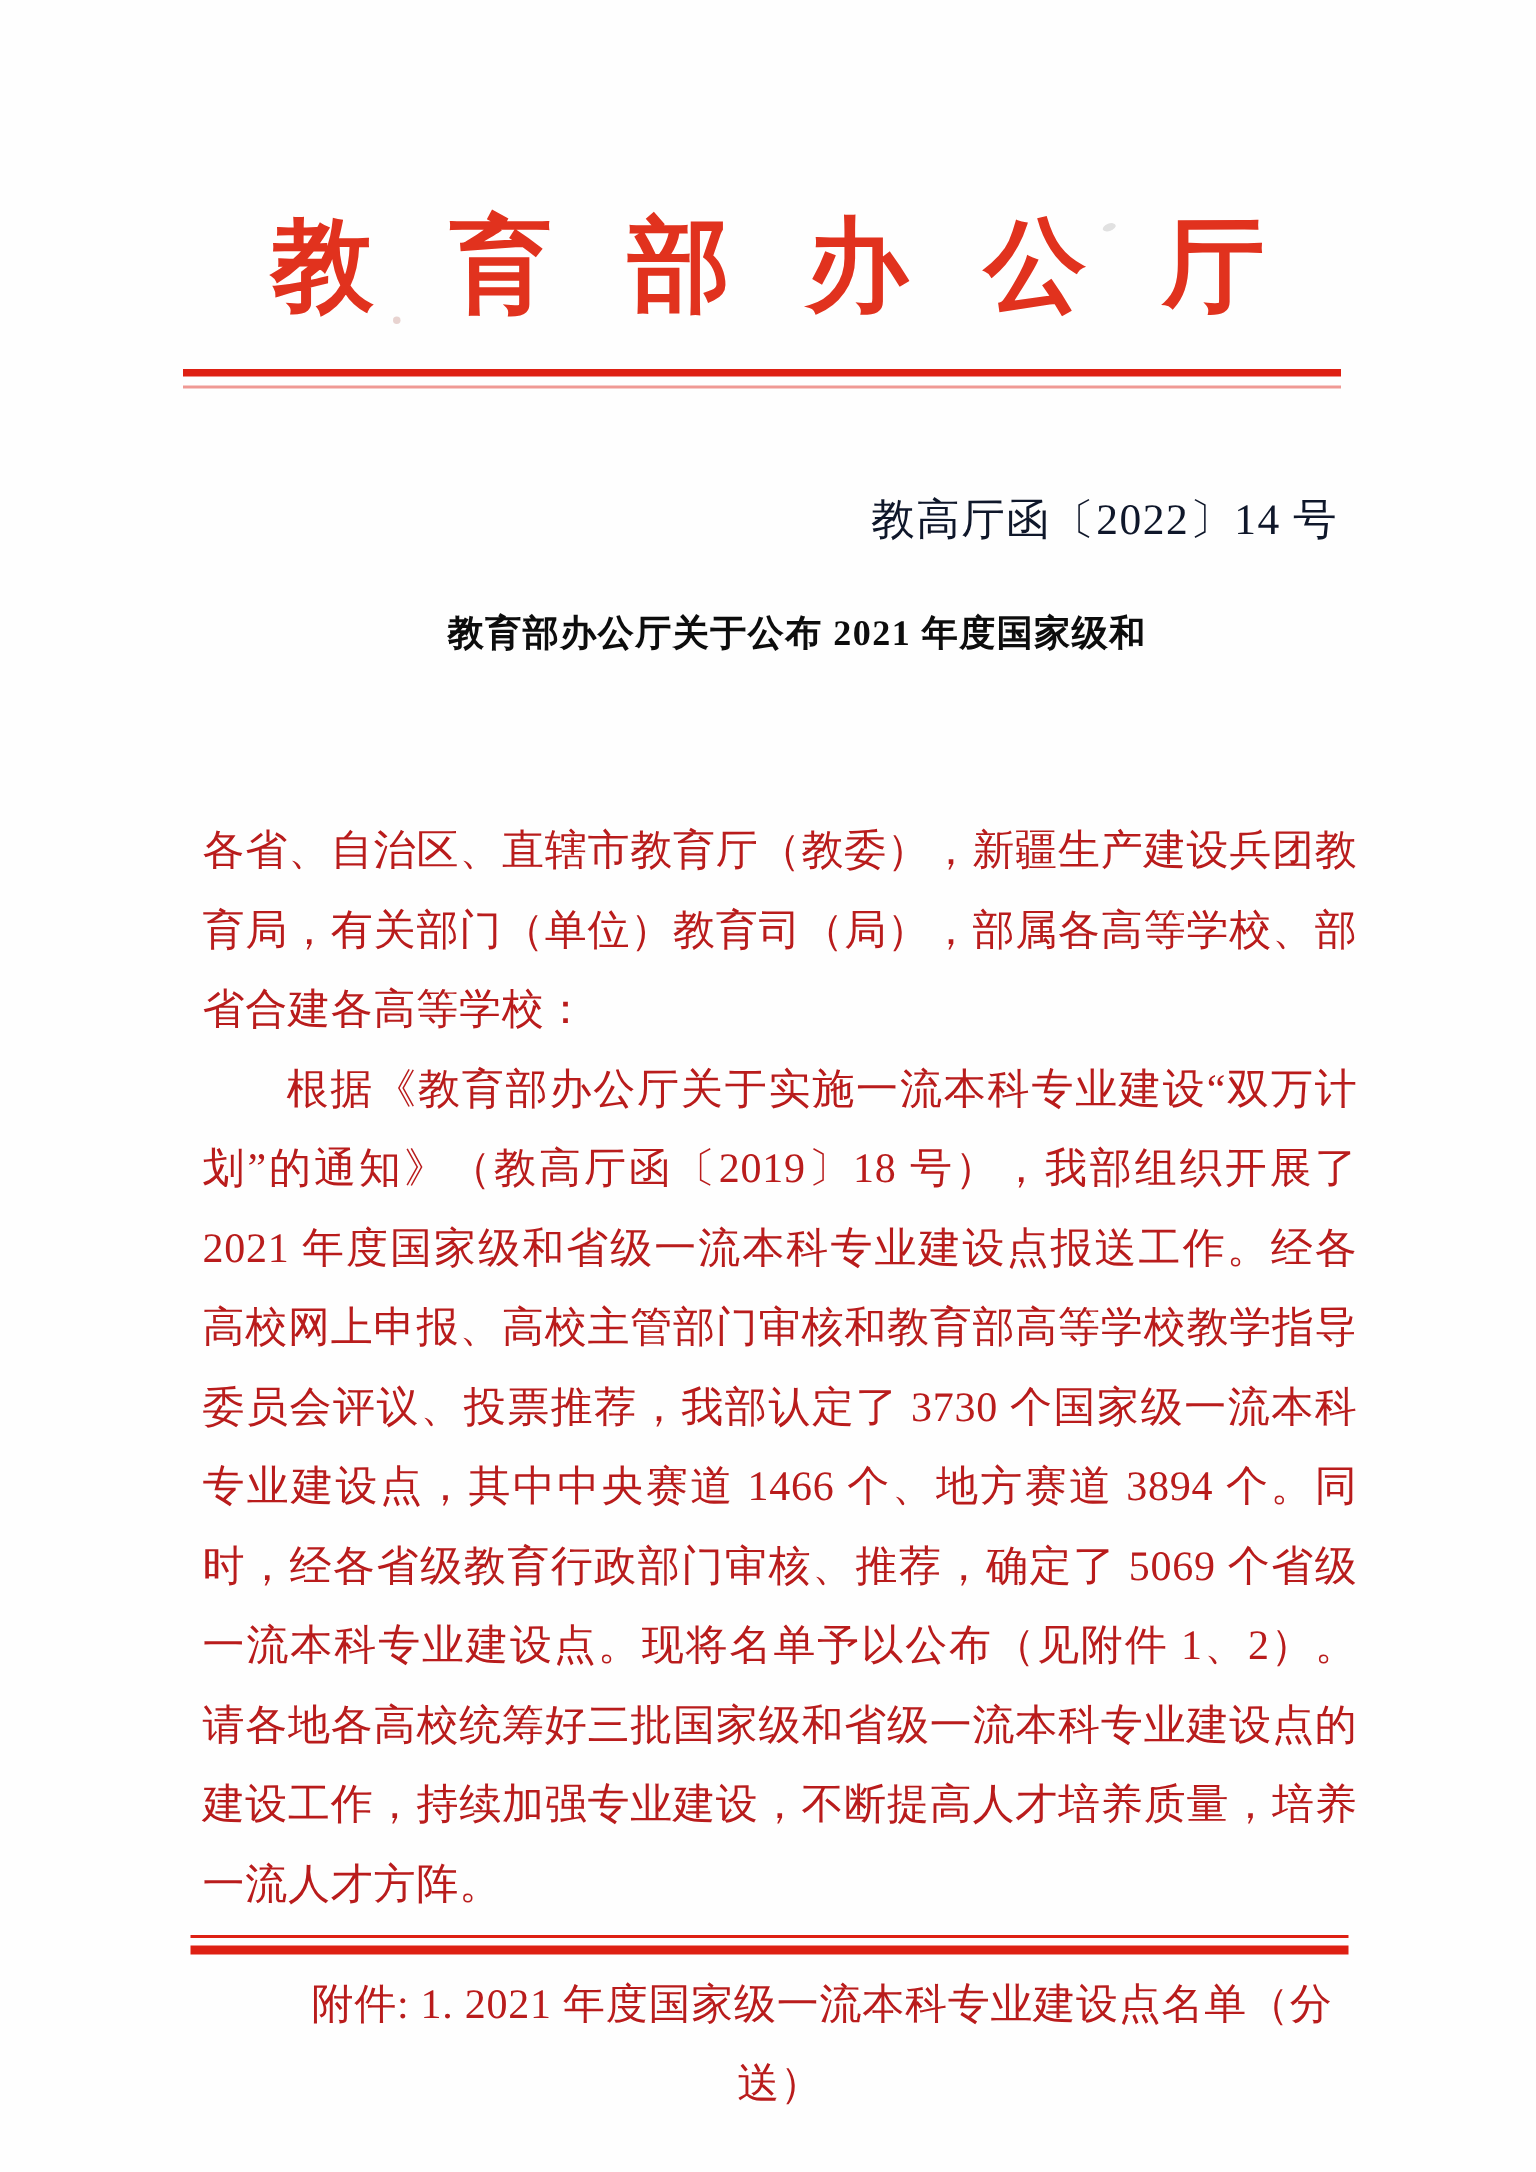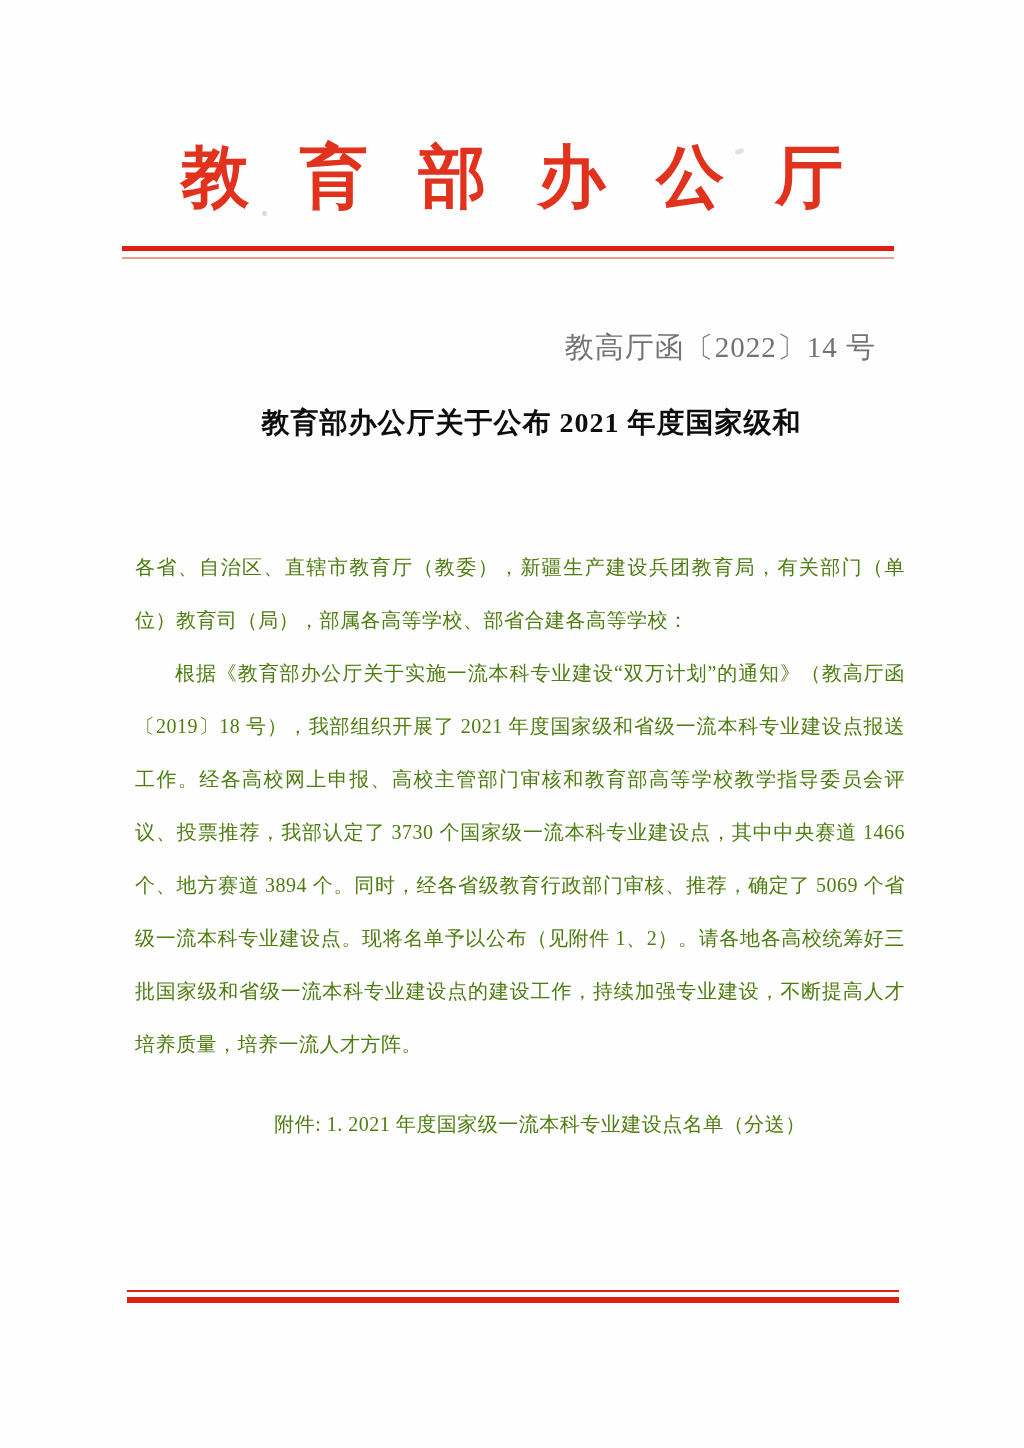--- a/index.html
+++ b/index.html
@@ -44,51 +44,51 @@
     left: 122px;
     width: 772px;
   }
   .divider-top .line-thick { height: 5px; background: #de2013; }
   .divider-top .line-thin  { margin-top: 6px; height: 2px; background: #de2013; opacity: 0.45; }
 
   
   .doc-number {
     position: absolute;
     top: 330px;
-    right: 148px;
+    right: 132px;
     font-size: 29px;
     line-height: 34px;
-    color: #737373;
+    color: #0f172a;
     letter-spacing: 1px;
   }
 
   
   .doc-title {
     position: absolute;
     top: 399px;
     left: 0;
     right: 0;
     text-align: center;
-    font-size: 28px;
+    font-size: 24px;
     line-height: 48px;
     font-weight: bold;
     color: #0d0d0d;
     letter-spacing: 1px;
     padding-left: 39px;
   }
 
   
   .body-text {
     position: absolute;
     top: 541px;
     left: 135px;
     width: 770px;
-    font-size: 20px;
+    font-size: 28px;
     line-height: 53px;
-    color: #4d7c0f;
+    color: #b91c1c;
     text-align: justify;
     text-justify: inter-ideograph;
     letter-spacing: 0.5px;
   }
   .para-salutation { text-indent: 0; }
   .para-main { text-indent: 2em; }
   .attachment-line {
     text-indent: 2em;
     margin-top: 27px;
     text-align: center;

